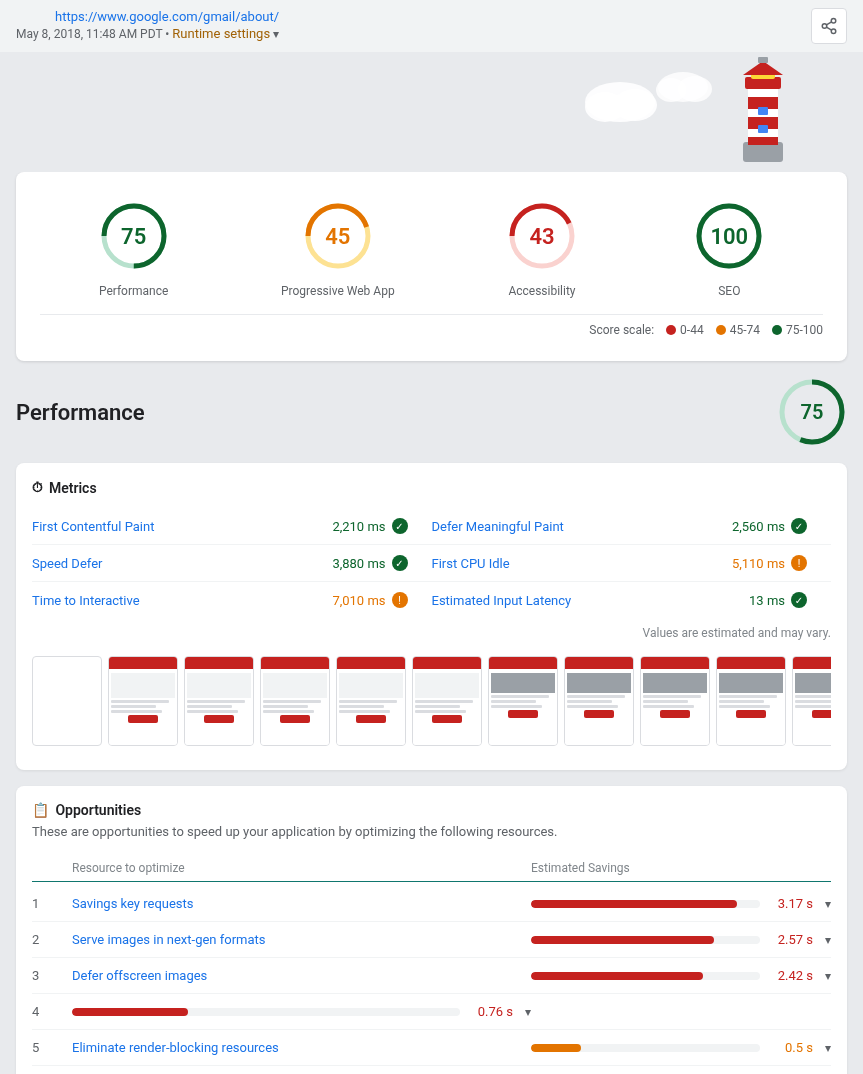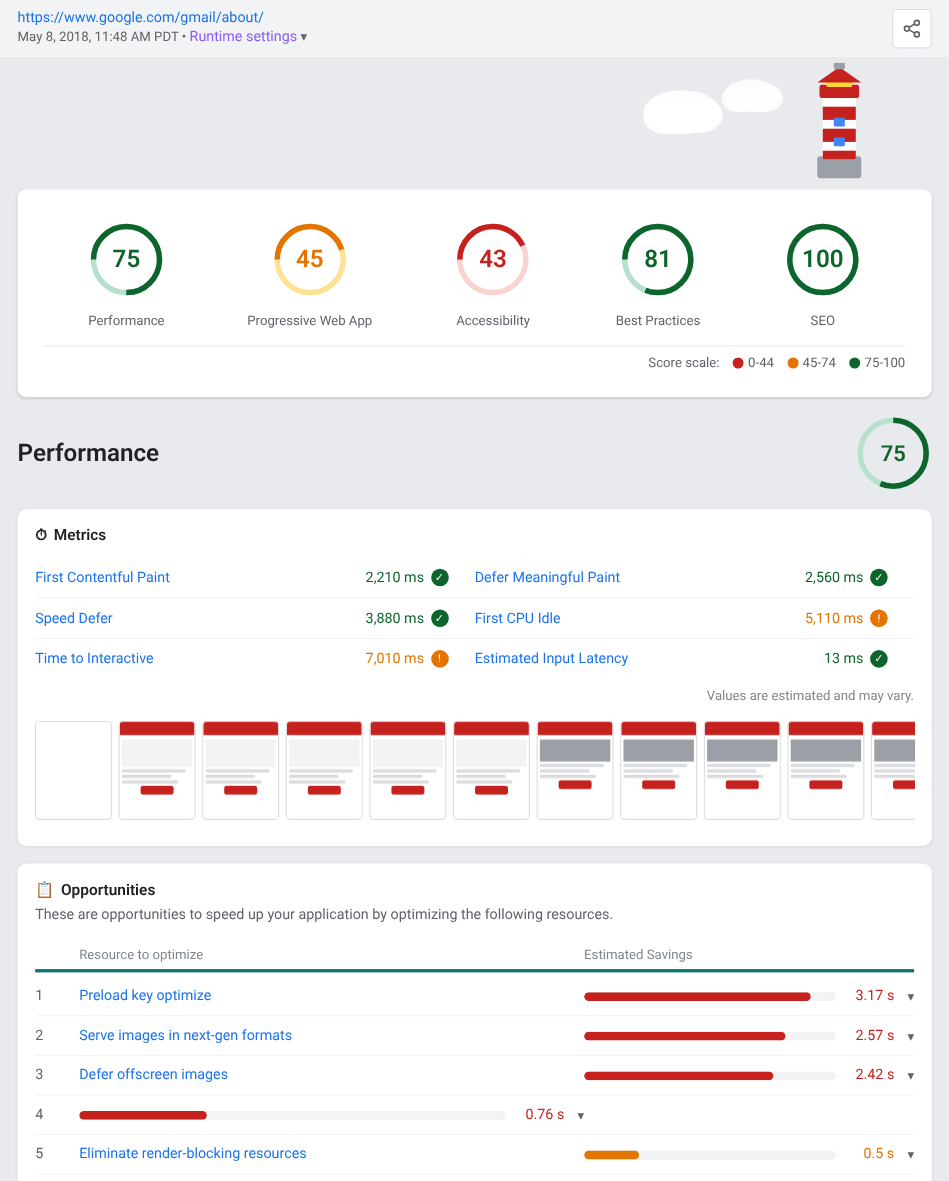--- a/index.html
+++ b/index.html
@@ -11,20 +11,21 @@
       font-size: 14px;
       color: #202124;
     }
 
     .top-bar {
       background: #f1f3f4;
       padding: 8px 16px;
       display: flex;
       align-items: flex-start;
       justify-content: space-between;
+      text-align: right;
     }
     .top-bar-left a {
       color: #1a73e8;
       text-decoration: none;
       font-size: 13px;
     }
     .top-bar-left .subtitle {
       font-size: 12px;
       color: #5f6368;
       margin-top: 2px;
@@ -256,21 +257,21 @@
       color: #5f6368;
       margin-bottom: 16px;
     }
 
     .opp-table-header {
       display: grid;
       grid-template-columns: 40px 1fr 300px;
       font-size: 12px;
       color: #80868b;
       padding: 6px 0;
-      border-bottom: 3px solid #0f766e;
+      border-bottom: 1px solid #0f766e;
       margin-bottom: 4px;
     }
 
     .opp-row {
       display: grid;
       grid-template-columns: 40px 1fr 300px;
       align-items: center;
       padding: 10px 0;
       border-bottom: 1px solid #f1f3f4;
       font-size: 13px;
@@ -374,21 +375,21 @@
   </style>
 </head>
 <body>
 
 <div class="top-bar">
   <div class="top-bar-left">
     <a href="#">https://www.google.com/gmail/about/</a>
     <div class="subtitle">
       <span>May 8, 2018, 11:48 AM PDT</span>
       <span> • </span>
-      <a href="#" style="color:#8b5cf6;text-decoration:none;">Runtime settings</a>
+      <a href="#" style="color:#a16207;text-decoration:none;">Runtime settings</a>
       <span style="color:#5f6368"> ▾</span>
     </div>
   </div>
   <button class="share-btn">
     <svg width="18" height="18" viewBox="0 0 24 24" fill="none" stroke="#5f6368" stroke-width="2">
       <circle cx="18" cy="5" r="3"></circle>
         <circle cx="6" cy="12" r="3"></circle>
         <circle cx="18" cy="19" r="3"></circle>
       <line x1="8.59" y1="13.51" x2="15.42" y2="17.49"></line>
         <line x1="15.41" y1="6.51" x2="8.59" y2="10.49"></line>
@@ -460,30 +461,20 @@
         <circle cx="40" cy="40" r="30" fill="none" stroke="#c5221f" stroke-width="5" stroke-dasharray="188.50" stroke-dashoffset="107.44" transform="rotate(-90 40 40)"></circle>
       </svg>
       <span class="score-number" style="color:#c5221f">43</span>
     </div>
     <span class="score-label">Accessibility</span>
   </div>
       <div class="score-item">
     <div class="score-circle">
       <svg width="80" height="80" viewBox="0 0 80 80">
         <circle cx="40" cy="40" r="30" fill="none" stroke="#b7e1cd" stroke-width="5"></circle>
-        <circle cx="40" cy="40" r="30" fill="none" stroke="#0d652d" stroke-width="5" stroke-dasharray="188.50" stroke-dashoffset="35.81" transform="rotate(-90 40 40)"></circle>
-      </svg>
-      <span class="score-number" style="color:#0d652d">81</span>
-    </div>
-    <span class="score-label">Best Practices</span>
-  </div>
-      <div class="score-item">
-    <div class="score-circle">
-      <svg width="80" height="80" viewBox="0 0 80 80">
-        <circle cx="40" cy="40" r="30" fill="none" stroke="#b7e1cd" stroke-width="5"></circle>
         <circle cx="40" cy="40" r="30" fill="none" stroke="#0d652d" stroke-width="5" stroke-dasharray="188.50" stroke-dashoffset="0.00" transform="rotate(-90 40 40)"></circle>
       </svg>
       <span class="score-number" style="color:#0d652d">100</span>
     </div>
     <span class="score-label">SEO</span>
   </div>
     </div>
   <div class="score-scale">
     <span>Score scale:</span>
     <div id="scale-items" style="display: flex; gap: 12px; align-items: center;">
@@ -703,21 +694,21 @@
     </div>
     <div class="opp-desc">These are opportunities to speed up your application by optimizing the following resources.</div>
     <div class="opp-table-header">
       <span></span>
       <span>Resource to optimize</span>
       <span style="text-align:left;padding-right:24px">Estimated Savings</span>
     </div>
     <div id="opp-rows">
         <div class="opp-row">
     <span class="opp-num">1</span>
-    <span class="opp-name">Preload key optimize</span>
+    <span class="opp-name">Savings key requests</span>
     <div class="opp-savings-cell">
       <div class="opp-bar-container">
         <div class="opp-bar" style="width:90%;background:#c5221f"></div>
       </div>
       <span class="opp-value red">3.17 s</span>
       <span class="chevron-icon">▾</span>
     </div>
   </div>
         <div class="opp-row">
     <span class="opp-num">2</span>

